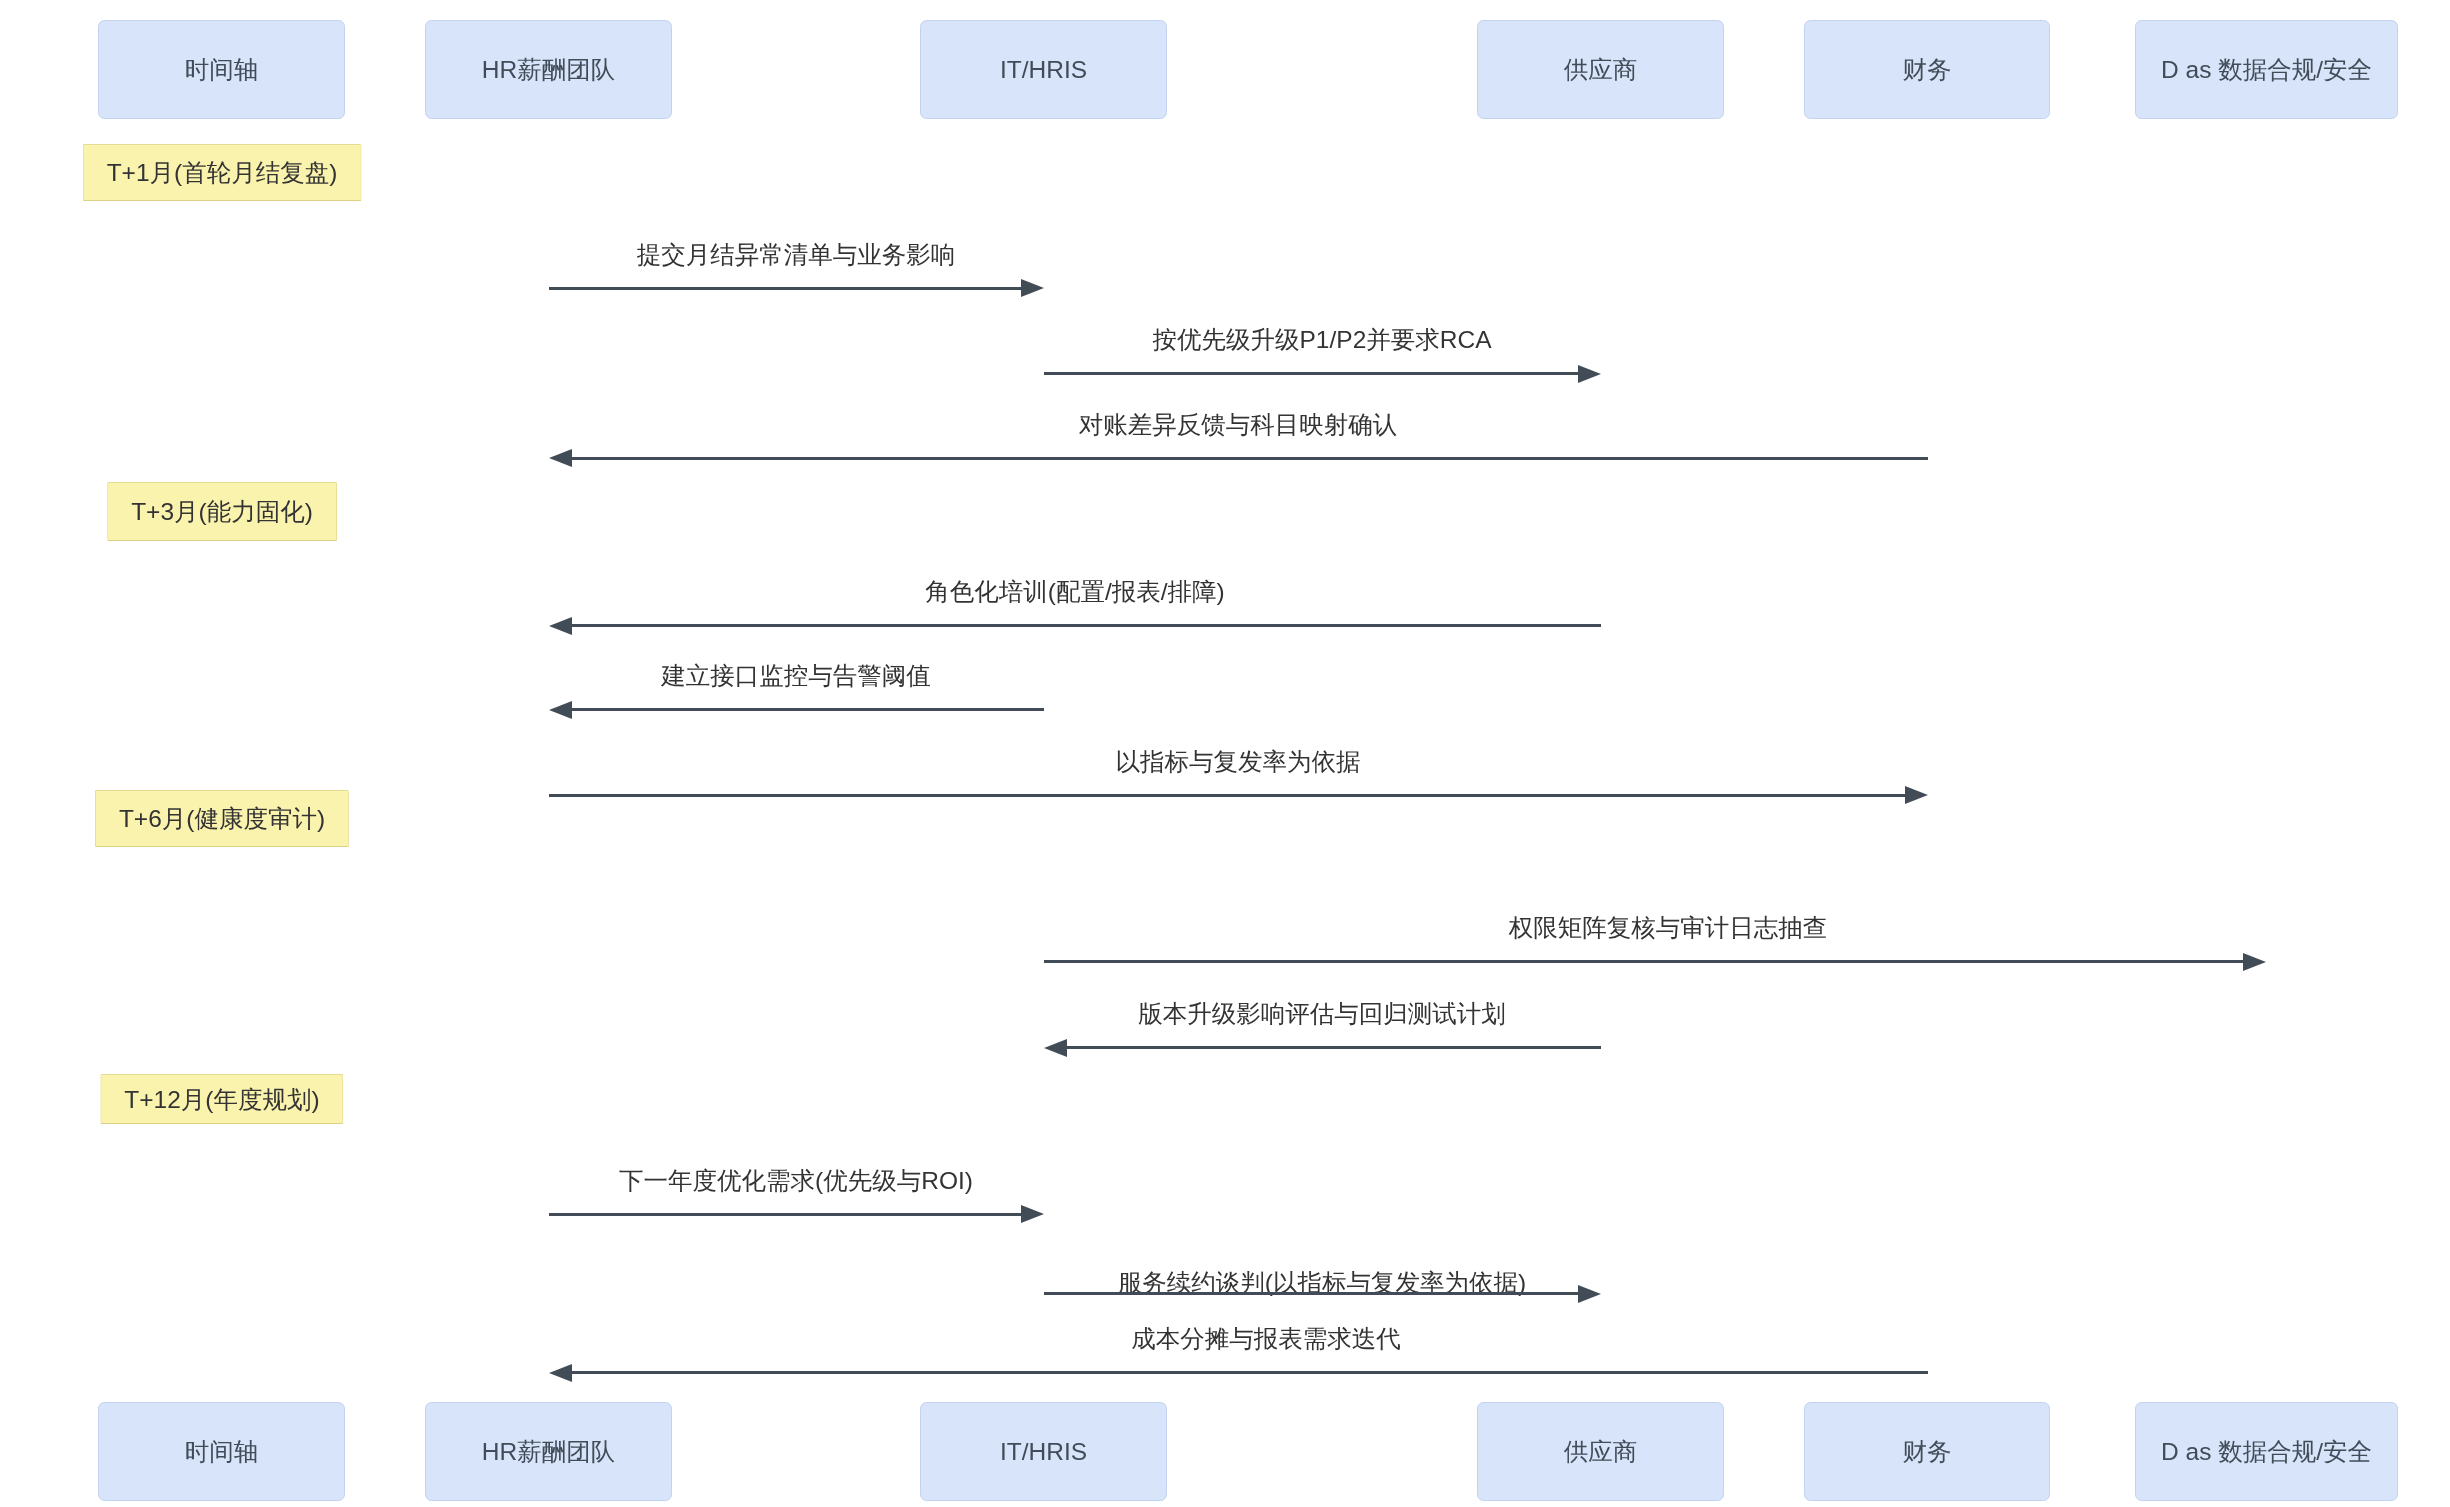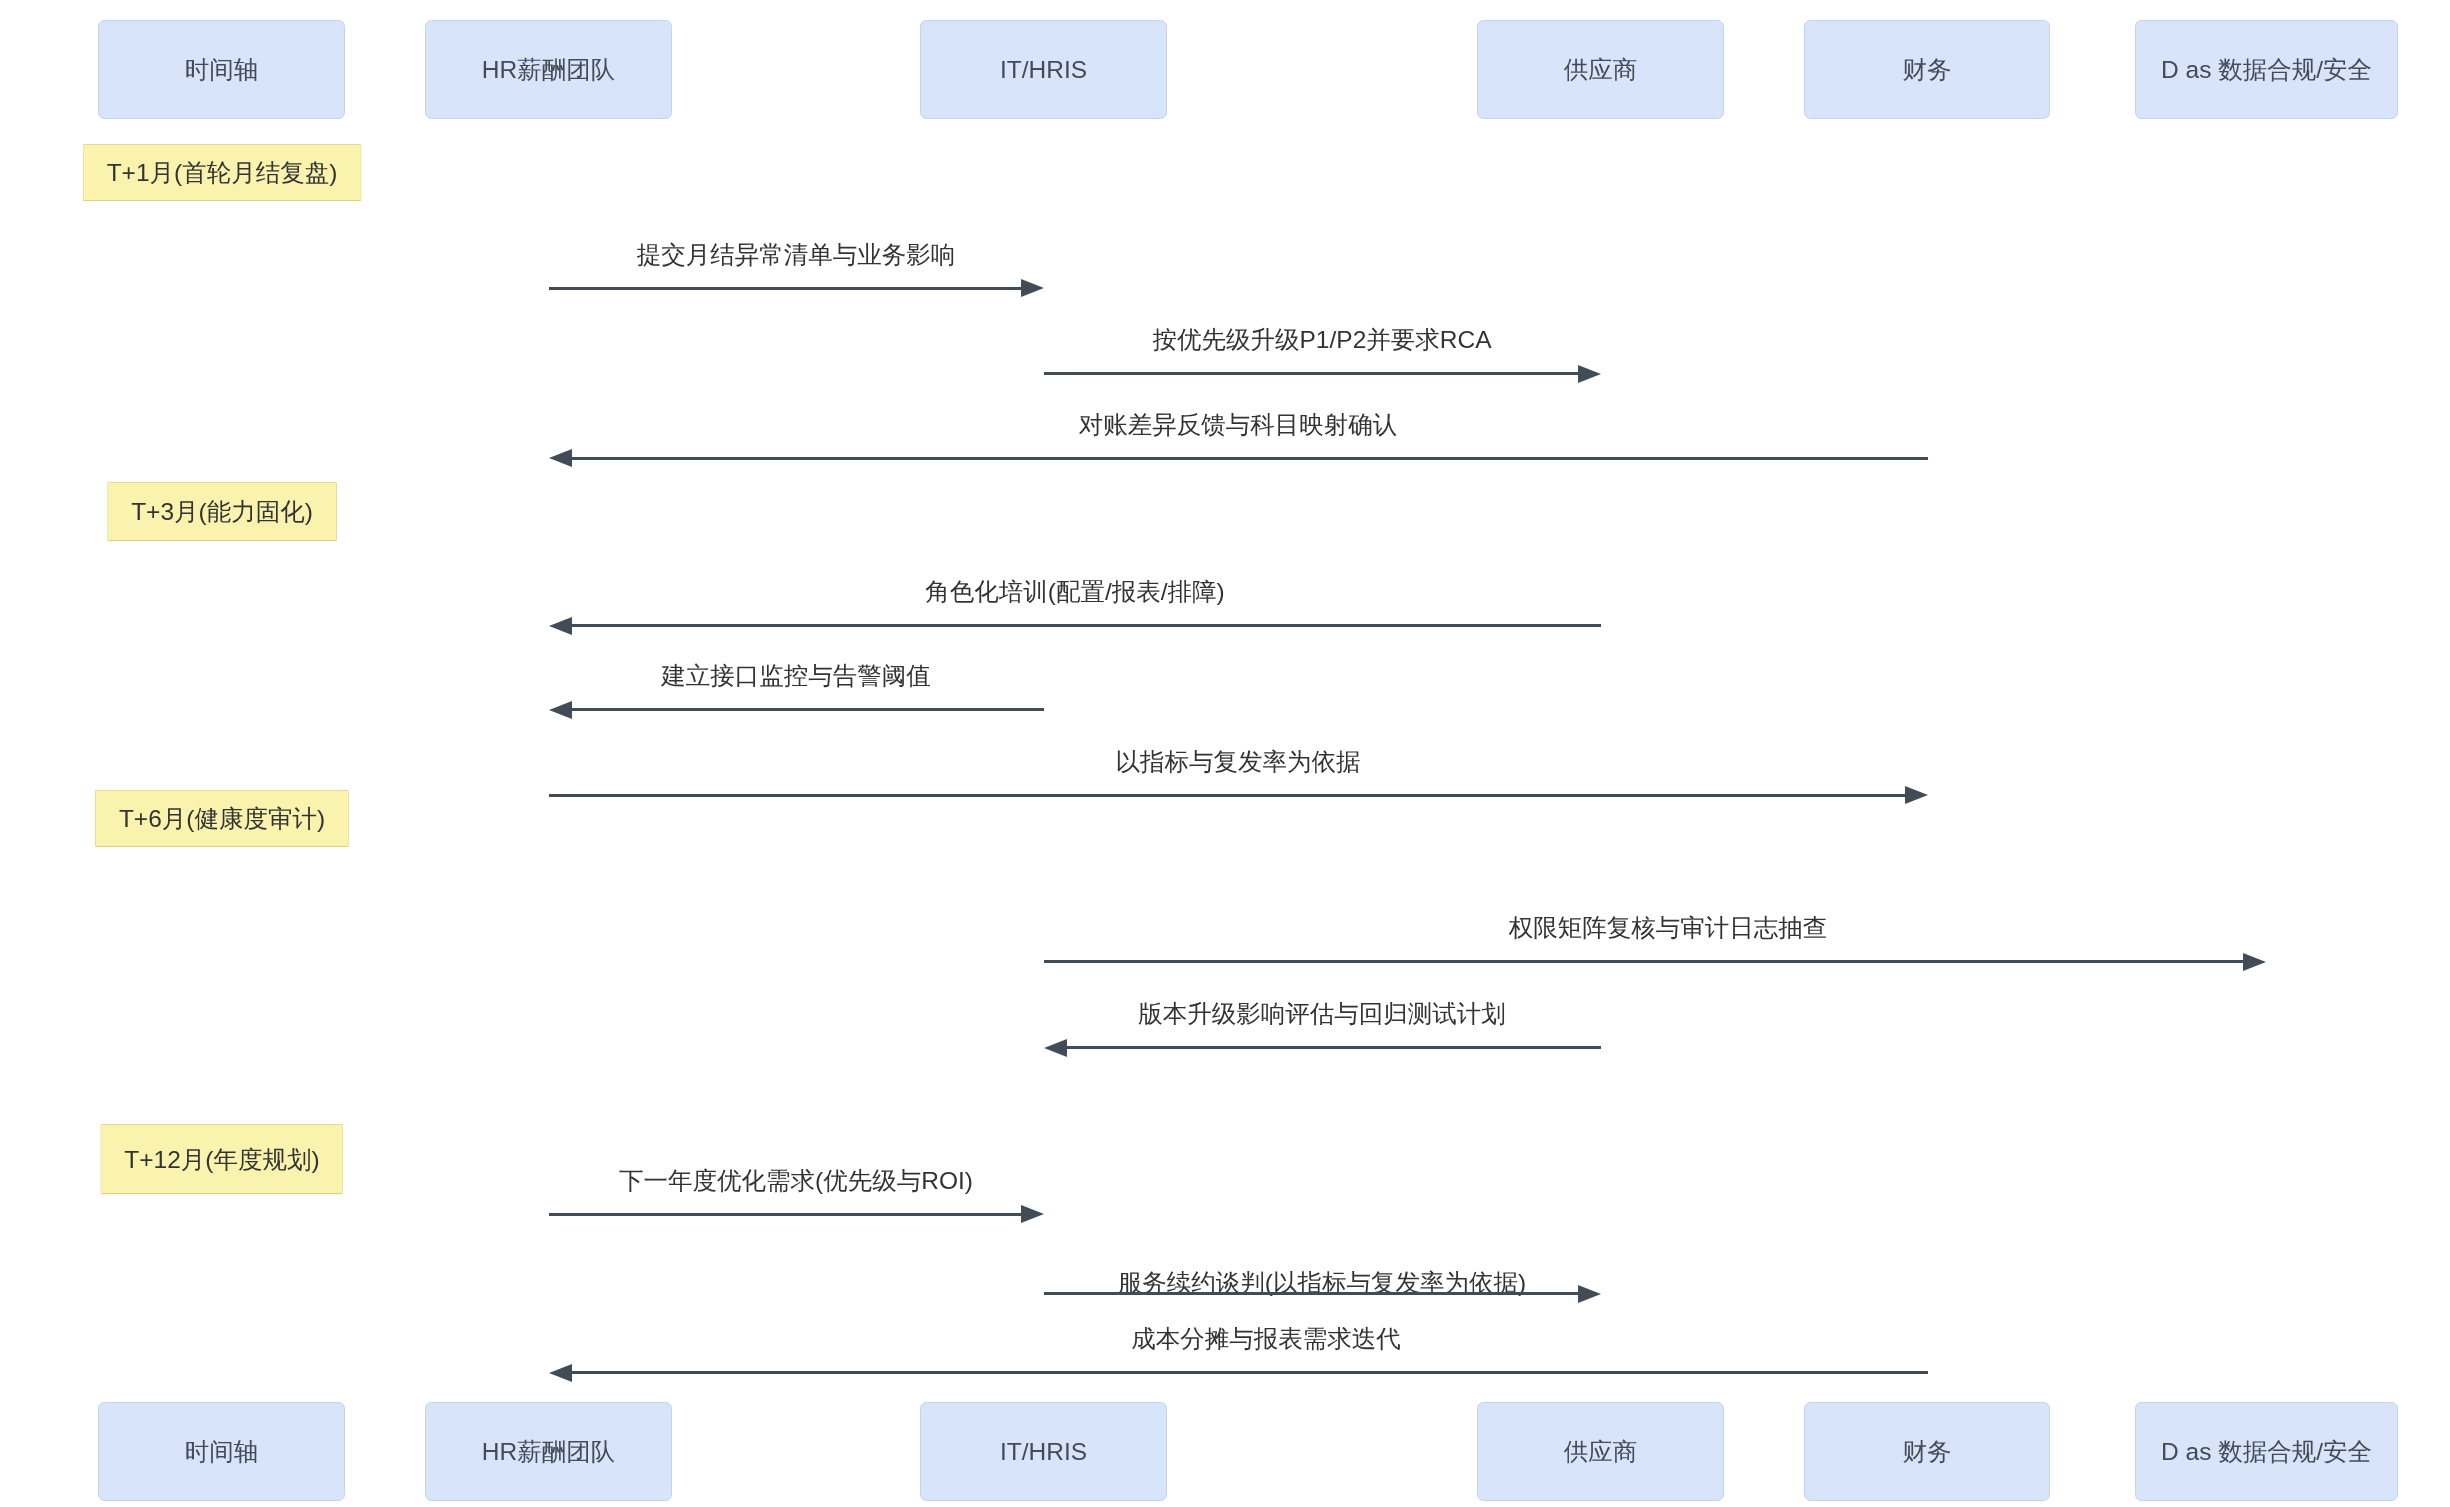--- a/index.html
+++ b/index.html
@@ -79,21 +79,21 @@
     <div class="actor-box" style="left: 920px; top: 1402px; width: 247px; height: 99px;">IT/HRIS</div>
     <div class="actor-box" style="left: 1477px; top: 20.4px; width: 247px; height: 99px;">供应商</div>
     <div class="actor-box" style="left: 1477px; top: 1402px; width: 247px; height: 99px;">供应商</div>
     <div class="actor-box" style="left: 1804px; top: 20.4px; width: 246px; height: 99px;">财务</div>
     <div class="actor-box" style="left: 1804px; top: 1402px; width: 246px; height: 99px;">财务</div>
     <div class="actor-box" style="left: 2135px; top: 20.4px; width: 263px; height: 99px;">D as 数据合规/安全</div>
     <div class="actor-box" style="left: 2135px; top: 1402px; width: 263px; height: 99px;">D as 数据合规/安全</div>
     <div class="note-box" style="left: 222px; top: 144px; height: 57px;">T+1月(首轮月结复盘)</div>
     <div class="note-box" style="left: 222px; top: 482px; height: 59px;">T+3月(能力固化)</div>
     <div class="note-box" style="left: 222px; top: 790px; height: 57px;">T+6月(健康度审计)</div>
-    <div class="note-box" style="left: 222px; top: 1124px; height: 70px;">T+12月(年度规划)</div>
+    <div class="note-box" style="left: 222px; top: 1074px; height: 50px;">T+12月(年度规划)</div>
     <div class="msg-label" style="left: 796px; top: 238px;">提交月结异常清单与业务影响</div>
     <div class="msg-line" style="top: 287px; left: 549px; width: 477px;"></div>
     <div class="msg-head right" style="top: 279px; left: 1021px;"></div>
     <div class="msg-label" style="left: 1322px; top: 323px;">按优先级升级P1/P2并要求RCA</div>
     <div class="msg-line" style="top: 372px; left: 1044px; width: 539px;"></div>
     <div class="msg-head right" style="top: 365px; left: 1578px;"></div>
     <div class="msg-label" style="left: 1238px; top: 408px;">对账差异反馈与科目映射确认</div>
     <div class="msg-line" style="top: 457px; left: 567px; width: 1361px;"></div>
     <div class="msg-head left" style="top: 449px; left: 549px;"></div>
     <div class="msg-label" style="left: 1075px; top: 575px;">角色化培训(配置/报表/排障)</div>

